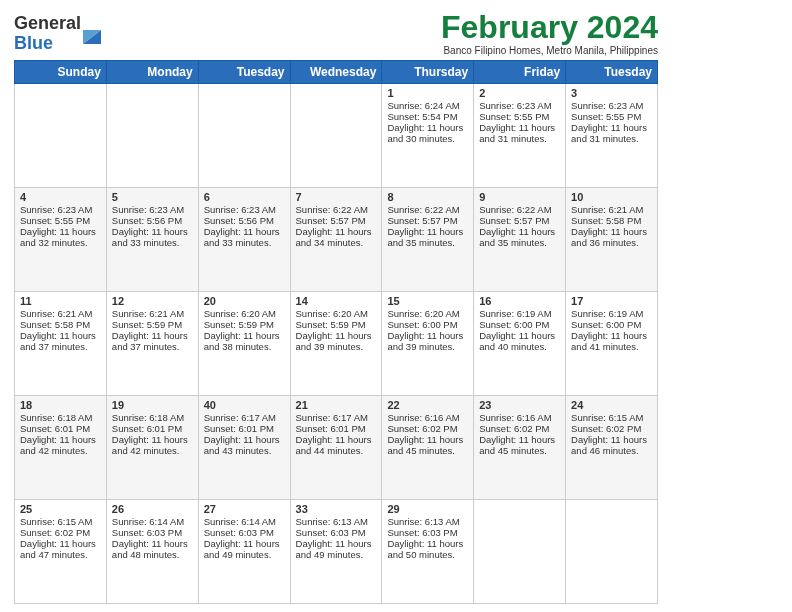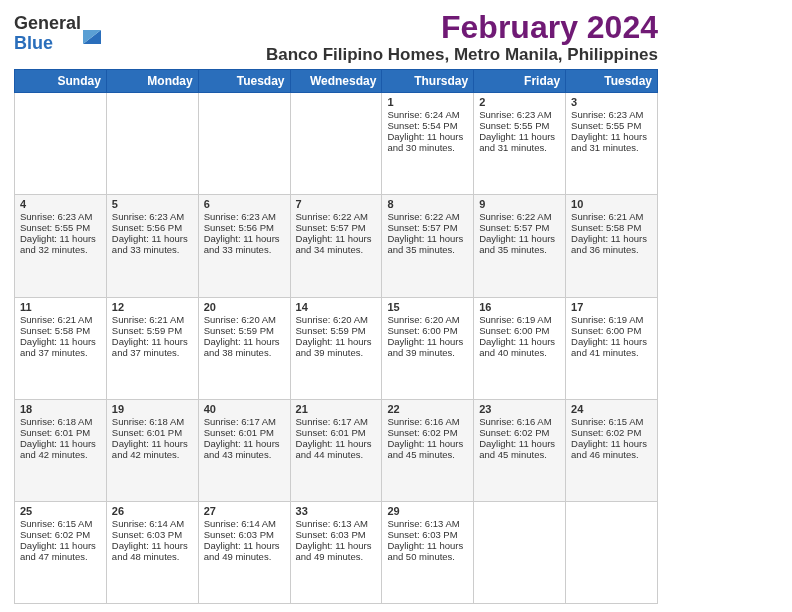--- a/index.html
+++ b/index.html
@@ -42,28 +42,28 @@
       height: 22px;
       margin-left: 2px;
       margin-top: -2px;
     }
     .title-block {
       text-align: right;
     }
     .month-title {
       font-size: 32px;
       font-weight: bold;
-      color: #701a75;
+      color: #15803d;
       line-height: 1.1;
       text-align: right;
     }
     .subtitle {
-      font-size: 17px;
+      font-size: 10px;
       color: #333;
-      font-weight: bold;
+      font-weight: normal;
     }
     .calendar {
       flex: 1;
       border: 1px solid #ccc;
       border-collapse: collapse;
       width: 100%;
       table-layout: fixed;
     }
     .calendar th {
       background-color: #2a6ebb;

